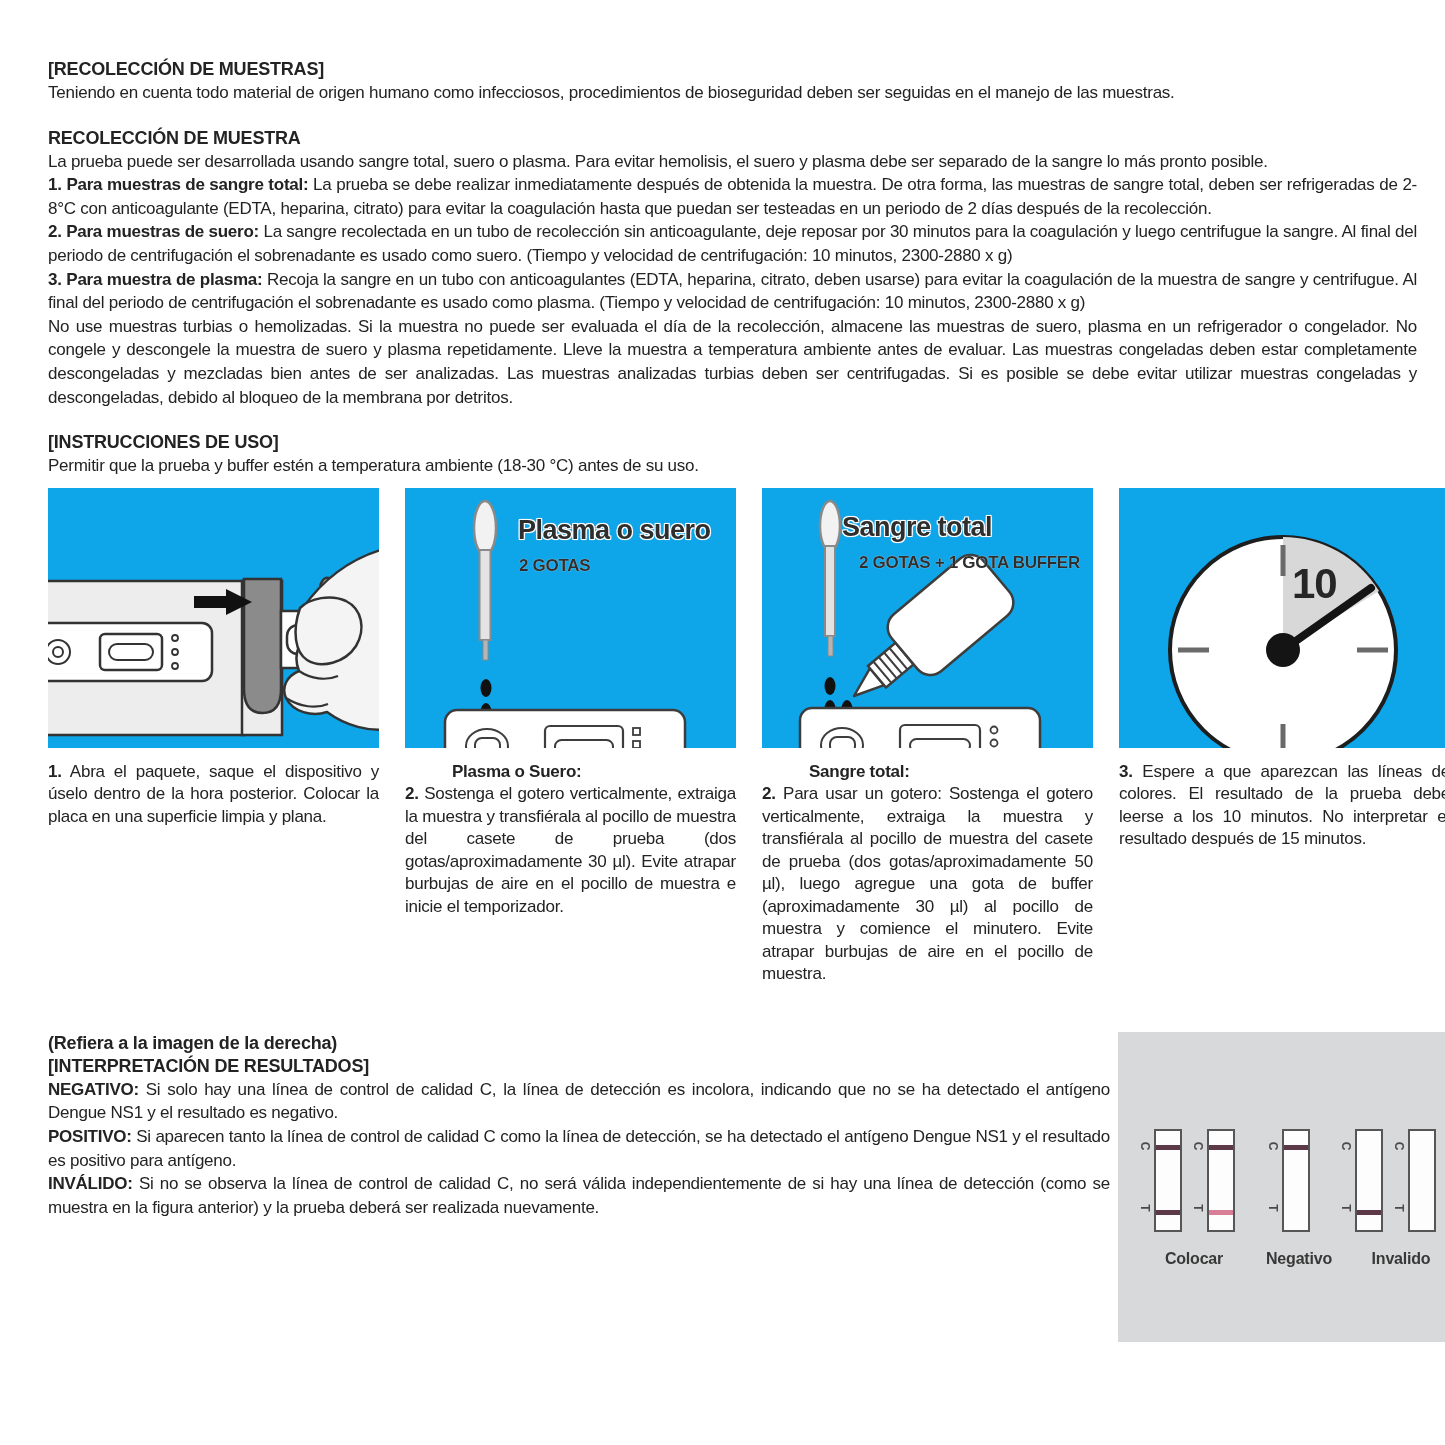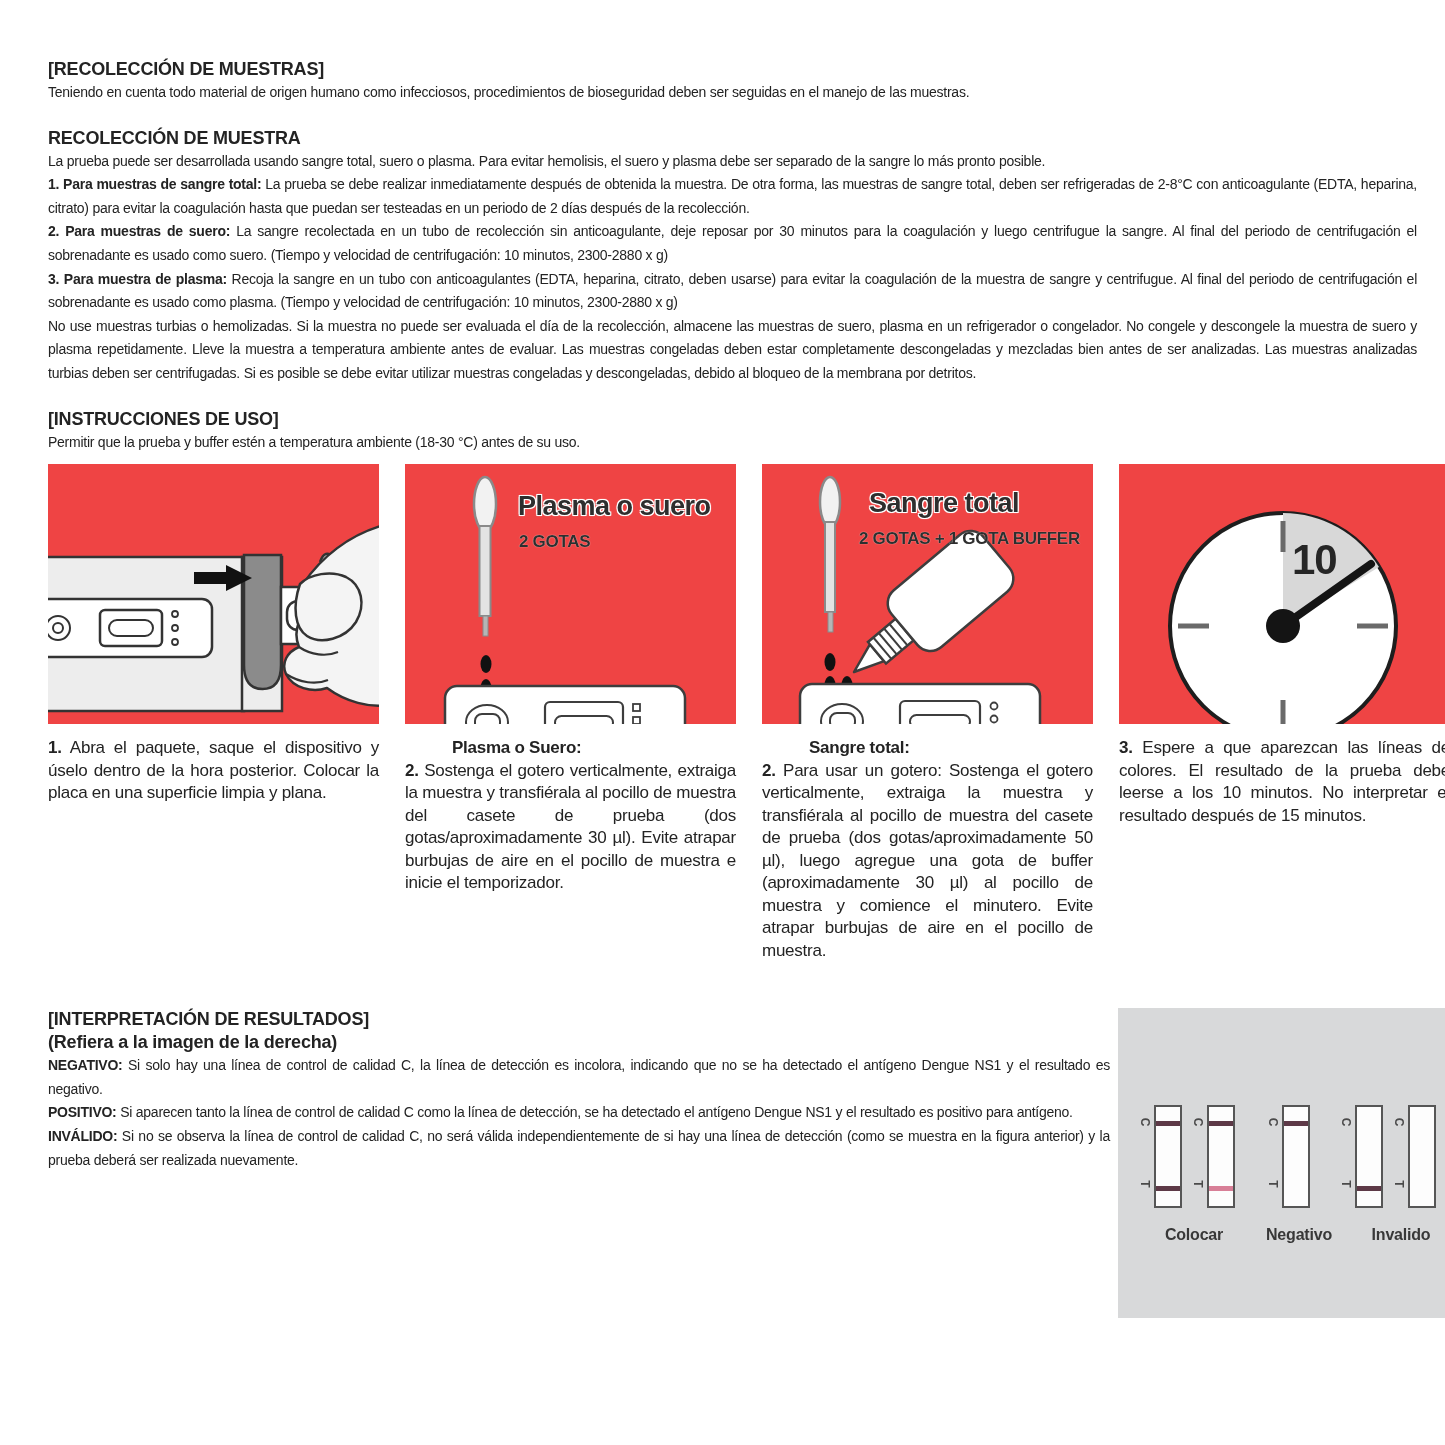--- a/index.html
+++ b/index.html
@@ -3,27 +3,27 @@
 <meta charset="utf-8">
 <style>
   html,body{margin:0;padding:0;background:#fff;}
   body{
     width:1445px;height:1445px;position:relative;overflow:hidden;
     font-family:"Liberation Sans", sans-serif;color:#232323;
     -webkit-font-smoothing:antialiased;
   }
   .page{position:relative;padding:58px 28px 0 48px;}
   .sec-title{font-size:18px;font-weight:bold;letter-spacing:-0.2px;margin:0;line-height:23px;}
-  p.body{font-size:14px;line-height:23.6px;margin:0;text-align:justify;letter-spacing:-0.25px;}
+  p.body{font-size:17px;line-height:23.6px;margin:0;text-align:justify;letter-spacing:-0.25px;}
   p.body b{letter-spacing:-0.25px;}
   .gap22{height:22px;}
 
   
   .steps-row{display:flex;gap:26px;margin-top:10px;}
-  .panel{width:331px;height:260px;background:#ef4444;position:relative;flex:0 0 331px;overflow:hidden;}
+  .panel{width:331px;height:260px;background:#0ea5e9;position:relative;flex:0 0 331px;overflow:hidden;}
   .panel svg{position:absolute;left:0;top:0;}
   .panel-heading{
     position:absolute;font-weight:bold;font-size:27px;color:#2e2e2e;letter-spacing:-0.5px;
     text-shadow:0 0 2px #fff,0 0 2px #fff,1px 1px 0 #fff,-1px -1px 0 #fff,1px -1px 0 #fff,-1px 1px 0 #fff;
     white-space:nowrap;
   }
   .panel-sub{
     position:absolute;font-weight:bold;font-size:17px;color:#2e2e2e;letter-spacing:-0.3px;
     text-shadow:0 0 1px #f5f5f5;white-space:nowrap;
   }
@@ -169,21 +169,21 @@
           <rect x="38" y="220" width="240" height="74" rx="12" fill="#fff" stroke="#3d3d3d" stroke-width="2.5"></rect>
           <ellipse cx="80" cy="257" rx="21" ry="17" fill="none" stroke="#3d3d3d" stroke-width="2"></ellipse>
           <rect x="68" y="249" width="25" height="16" rx="7" fill="none" stroke="#3d3d3d" stroke-width="2"></rect>
           <rect x="138" y="237" width="80" height="40" rx="5" fill="none" stroke="#3d3d3d" stroke-width="2.2"></rect>
           <rect x="148" y="251" width="60" height="13" rx="6.5" fill="none" stroke="#3d3d3d" stroke-width="2"></rect>
           <circle cx="232" cy="242" r="3.5" fill="none" stroke="#3d3d3d" stroke-width="1.8"></circle>
           <circle cx="232" cy="255" r="3.5" fill="none" stroke="#3d3d3d" stroke-width="1.8"></circle>
           <circle cx="232" cy="268" r="3.5" fill="none" stroke="#3d3d3d" stroke-width="1.8"></circle>
         </g>
       </svg>
-      <div class="panel-heading" style="left:107px;top:24px;text-align:right;">Sangre total</div>
+      <div class="panel-heading" style="left:80px;top:24px;text-align:right;">Sangre total</div>
       <div class="panel-sub" style="left:97px;top:65px;">2 GOTAS + 1 GOTA BUFFER</div>
     </div>
 
     <div class="panel">
       <svg width="331" height="330" viewBox="0 0 331 330">
         <circle cx="164" cy="162" r="113" fill="#ffffff" stroke="#1e1e1e" stroke-width="4"></circle>
         <path d="M164,162 L164,49 A113,113 0 0 1 260,103 Z" fill="#d8d8d8"></path>
         <line x1="164" y1="57" x2="164" y2="88" stroke="#6a6a6a" stroke-width="5"></line>
         <line x1="238" y1="162" x2="269" y2="162" stroke="#6a6a6a" stroke-width="5"></line>
         <line x1="164" y1="236" x2="164" y2="267" stroke="#6a6a6a" stroke-width="5"></line>
@@ -207,22 +207,22 @@
       <span class="cap-title">Sangre total:</span>
       <b>2.</b><span> Para usar un gotero: Sostenga el gotero verticalmente, extraiga la muestra y transfiérala al pocillo de muestra del casete de prueba (dos gotas/aproximadamente 50 µl), luego agregue una gota de buffer (aproximadamente 30 µl) al pocillo de muestra y comience el minutero. Evite atrapar burbujas de aire en el pocillo de muestra.</span>
     </div>
     <div class="caption">
       <b>3.</b><span> Espere a que aparezcan las líneas de colores. El resultado de la prueba debe leerse a los 10 minutos. No interpretar el resultado después de 15 minutos.</span>
     </div>
   </div>
 
   <div class="interp">
     <div class="interp-text">
+      <h2 class="sec-title">(Refiera a la imagen de la derecha)</h2>
       <h2 class="sec-title">[INTERPRETACIÓN DE RESULTADOS]</h2>
-      <h2 class="sec-title">(Refiera a la imagen de la derecha)</h2>
       <p class="body"><b>NEGATIVO:</b><span> Si solo hay una línea de control de calidad C, la línea de detección es incolora, indicando que no se ha detectado el antígeno Dengue NS1 y el resultado es negativo.</span></p>
       <p class="body"><b>POSITIVO:</b><span> Si aparecen tanto la línea de control de calidad C como la línea de detección, se ha detectado el antígeno Dengue NS1 y el resultado es positivo para antígeno.</span></p>
       <p class="body"><b>INVÁLIDO:</b><span> Si no se observa la línea de control de calidad C, no será válida independientemente de si hay una línea de detección (como se muestra en la figura anterior) y la prueba deberá ser realizada nuevamente.</span></p>
     </div>
 
     <div class="results-box">
 
       <div class="strip-unit" style="left:22px;">
         <span class="marker mc">C</span>
         <span class="marker mt">T</span>

